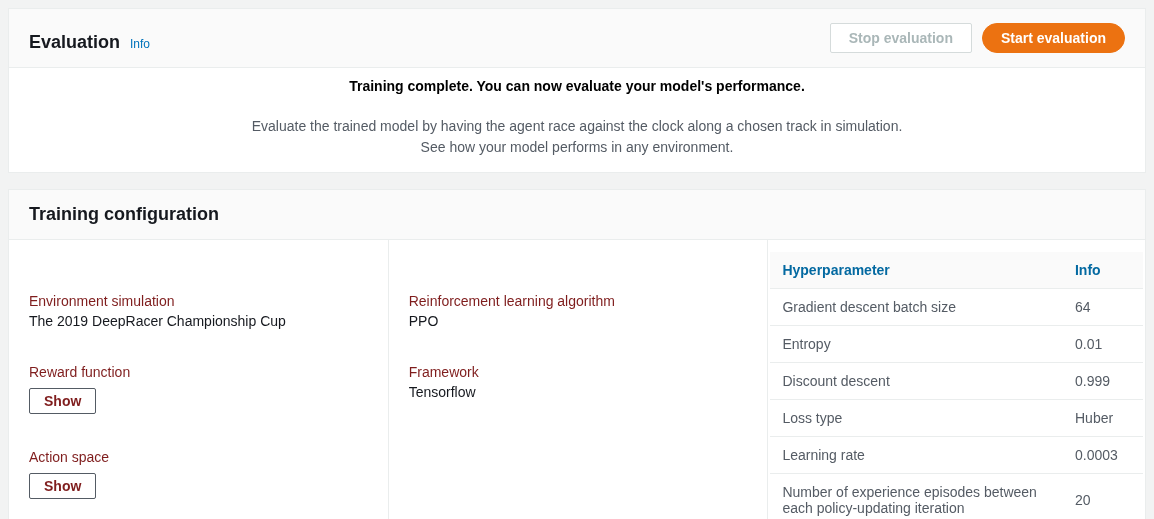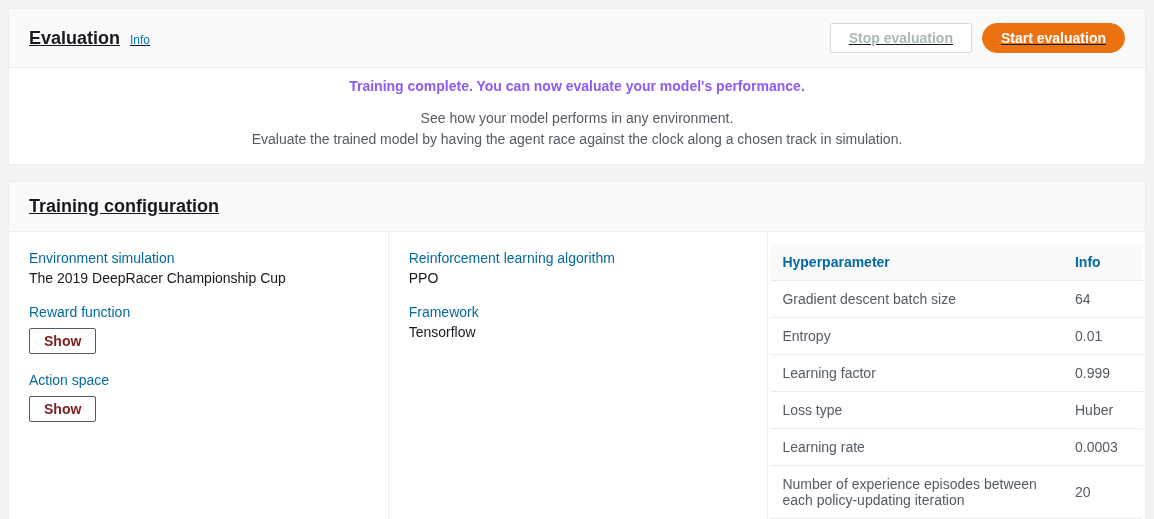--- a/index.html
+++ b/index.html
@@ -14,26 +14,25 @@
       color: #16191f;
       font-size: 14px;
     }
     .panel {
       background: #fff;
       border: 1px solid #eaeded;
       margin-bottom: 16px;
     }
     .panel-header {
       display: flex;
-      align-items: center;
+      align-items: flex-end;
       justify-content: space-between;
       padding: 14px 20px;
       border-bottom: 1px solid #eaeded;
       background: #fafafa;
-      text-decoration: underline;
     }
     .panel-header.plain {
       background: #fafafa;
       border-bottom: 1px solid #eaeded;
     }
     .panel-title {
       font-size: 18px;
       font-weight: 700;
       color: #16191f;
       display: flex;
@@ -86,22 +85,22 @@
     }
     .panel-body {
       padding: 20px;
     }
     .eval-message {
       text-align: center;
       padding: 10px 40px 14px;
     }
     .eval-message .headline {
       font-weight: 700;
-      color: #8b5cf6;
-      margin-bottom: 14px;
+      color: #000000;
+      margin-bottom: 22px;
       font-size: 14px;
     }
     .eval-message .sub {
       color: #545b64;
       font-size: 14px;
       line-height: 1.5;
     }
     .config-body {
       display: flex;
       gap: 0;
@@ -119,23 +118,24 @@
       border-right: 1px solid #eaeded;
     }
     .config-col.right {
       flex: 1.1;
       padding: 12px 2px 2px;
     }
     .field {
       margin-bottom: 18px;
     }
     .field-label {
-      color: #0369a1;
+      color: #7f1d1d;
       font-size: 14px;
       margin-bottom: 4px;
+      margin-top: 35px;
     }
     .field-value {
       color: #16191f;
       font-size: 14px;
       margin-bottom: 6px;
     }
     .field .btn-outline {
       margin-top: 4px;
     }
     table.hp {
@@ -178,22 +178,22 @@
       <span class="info-link">Info</span>
     </div>
     <div class="panel-actions">
       <button class="btn btn-secondary" aria-disabled="true">Stop evaluation</button>
       <button class="btn btn-primary">Start evaluation</button>
     </div>
   </div>
   <div class="panel-body eval-message">
     <div class="headline">Training complete. You can now evaluate your model's performance.</div>
     <div class="sub">
+      <div>Evaluate the trained model by having the agent race against the clock along a chosen track in simulation.</div>
       <div>See how your model performs in any environment.</div>
-      <div>Evaluate the trained model by having the agent race against the clock along a chosen track in simulation.</div>
     </div>
   </div>
 </div>
 
 <div class="panel">
   <div class="panel-header plain">
     <div class="panel-title">
       <span>Training configuration</span>
     </div>
   </div>
@@ -236,21 +236,21 @@
         <tbody>
           <tr>
             <td>Gradient descent batch size</td>
             <td class="value-cell">64</td>
           </tr>
           <tr>
             <td>Entropy</td>
             <td class="value-cell">0.01</td>
           </tr>
           <tr>
-            <td>Learning factor</td>
+            <td>Discount descent</td>
             <td class="value-cell">0.999</td>
           </tr>
           <tr>
             <td>Loss type</td>
             <td class="value-cell">Huber</td>
           </tr>
           <tr>
             <td>Learning rate</td>
             <td class="value-cell">0.0003</td>
           </tr>

